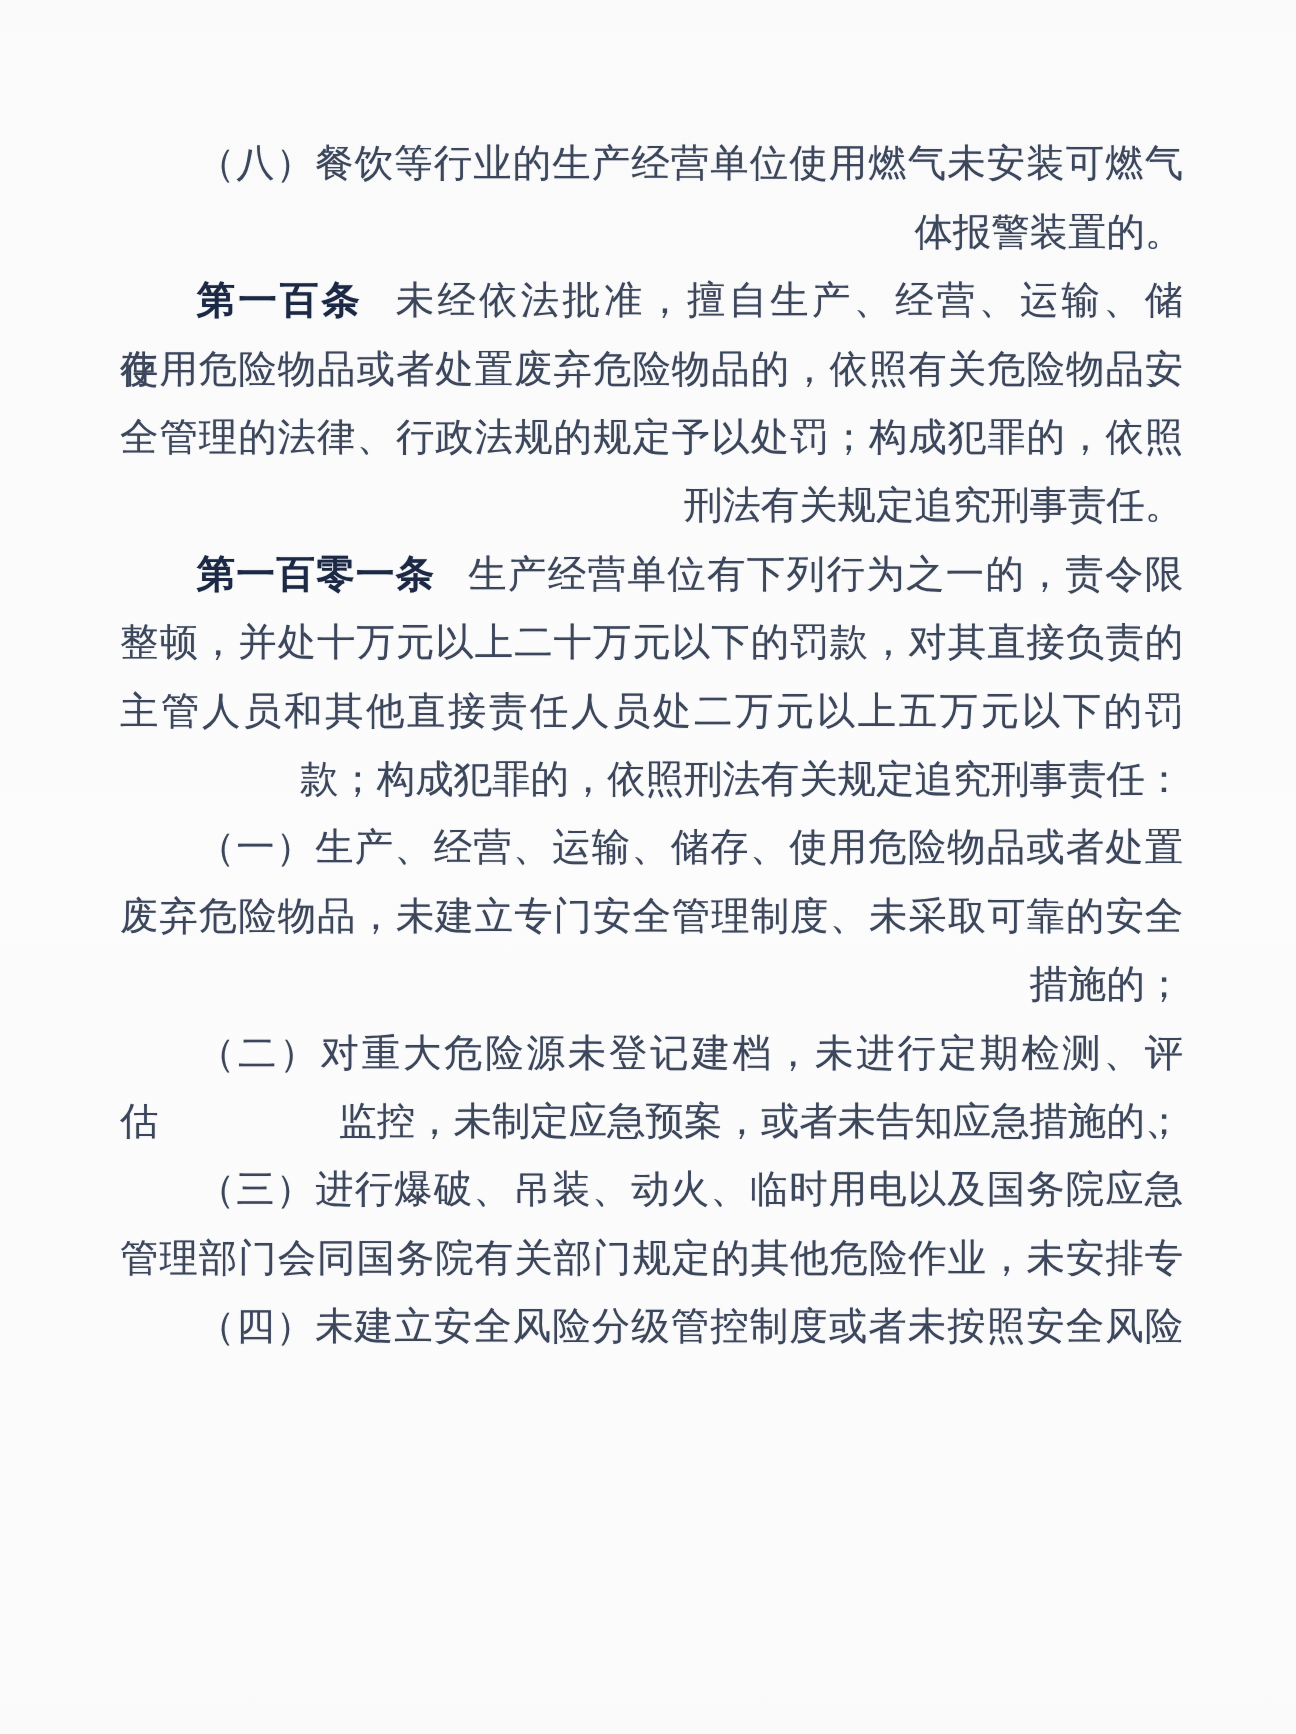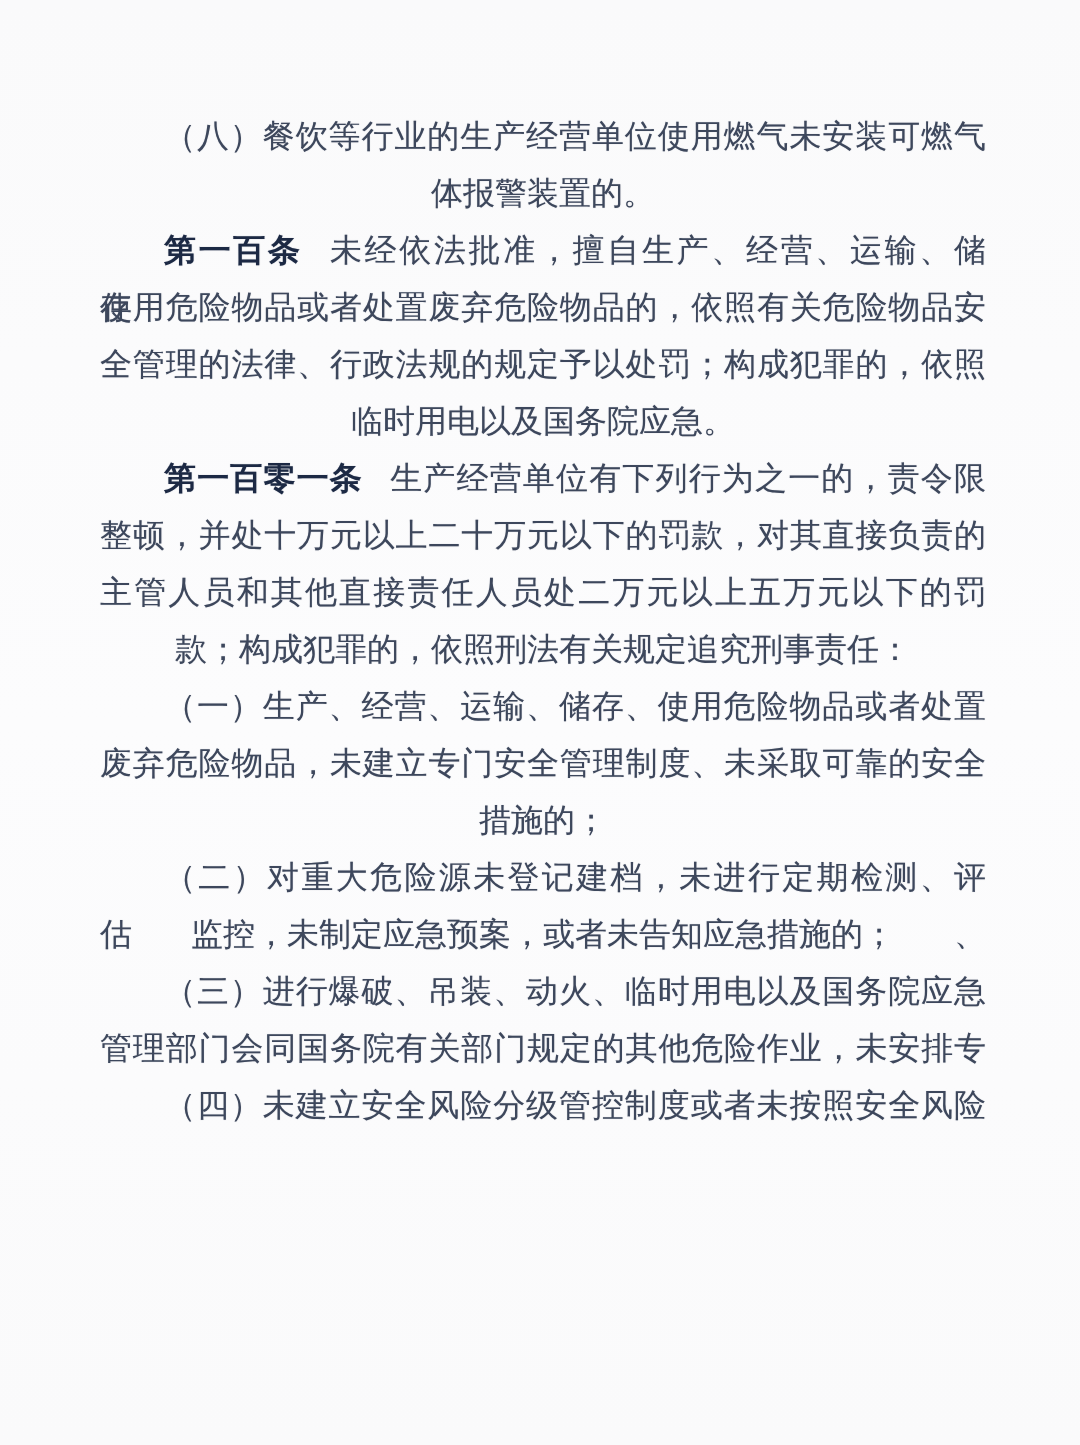--- a/index.html
+++ b/index.html
@@ -21,21 +21,21 @@
     top: 108px;
     width: 886px;
   }
   .line {
     height: 57px;
     line-height: 57px;
     font-size: 32px;
     color: #3d475c;
     text-shadow: 0 0 1px rgba(61, 71, 92, 0.35);
     white-space: nowrap;
-    text-align: center;
+    text-align: right;
   }
   .line.fill {
     text-align: justify;
     text-align-last: justify;
     text-justify: inter-character;
     white-space: normal;
   }
   .line.indent {
     text-indent: 2em;
   }
@@ -50,21 +50,21 @@
 </head>
 <body>
 
 <div class="page">
   <div class="content">
       <div class="line fill indent">（八）餐饮等行业的生产经营单位使用燃气未安装可燃气</div>
       <div class="line">体报警装置的。</div>
       <div class="line fill indent"><span class="lead">第一百条</span><span>未经依法批准，擅自生产、经营、运输、储存、</span></div>
       <div class="line fill">使用危险物品或者处置废弃危险物品的，依照有关危险物品安</div>
       <div class="line fill">全管理的法律、行政法规的规定予以处罚；构成犯罪的，依照</div>
-      <div class="line">临时用电以及国务院应急。</div>
+      <div class="line">刑法有关规定追究刑事责任。</div>
       <div class="line fill indent"><span class="lead">第一百零一条</span><span>生产经营单位有下列行为之一的，责令限</span></div>
       <div class="line fill">整顿，并处十万元以上二十万元以下的罚款，对其直接负责的</div>
       <div class="line fill">主管人员和其他直接责任人员处二万元以上五万元以下的罚</div>
       <div class="line">款；构成犯罪的，依照刑法有关规定追究刑事责任：</div>
       <div class="line fill indent">（一）生产、经营、运输、储存、使用危险物品或者处置</div>
       <div class="line fill">废弃危险物品，未建立专门安全管理制度、未采取可靠的安全</div>
       <div class="line">措施的；</div>
       <div class="line fill indent">（二）对重大危险源未登记建档，未进行定期检测、评估、</div>
       <div class="line">监控，未制定应急预案，或者未告知应急措施的；</div>
       <div class="line fill indent">（三）进行爆破、吊装、动火、临时用电以及国务院应急</div>

